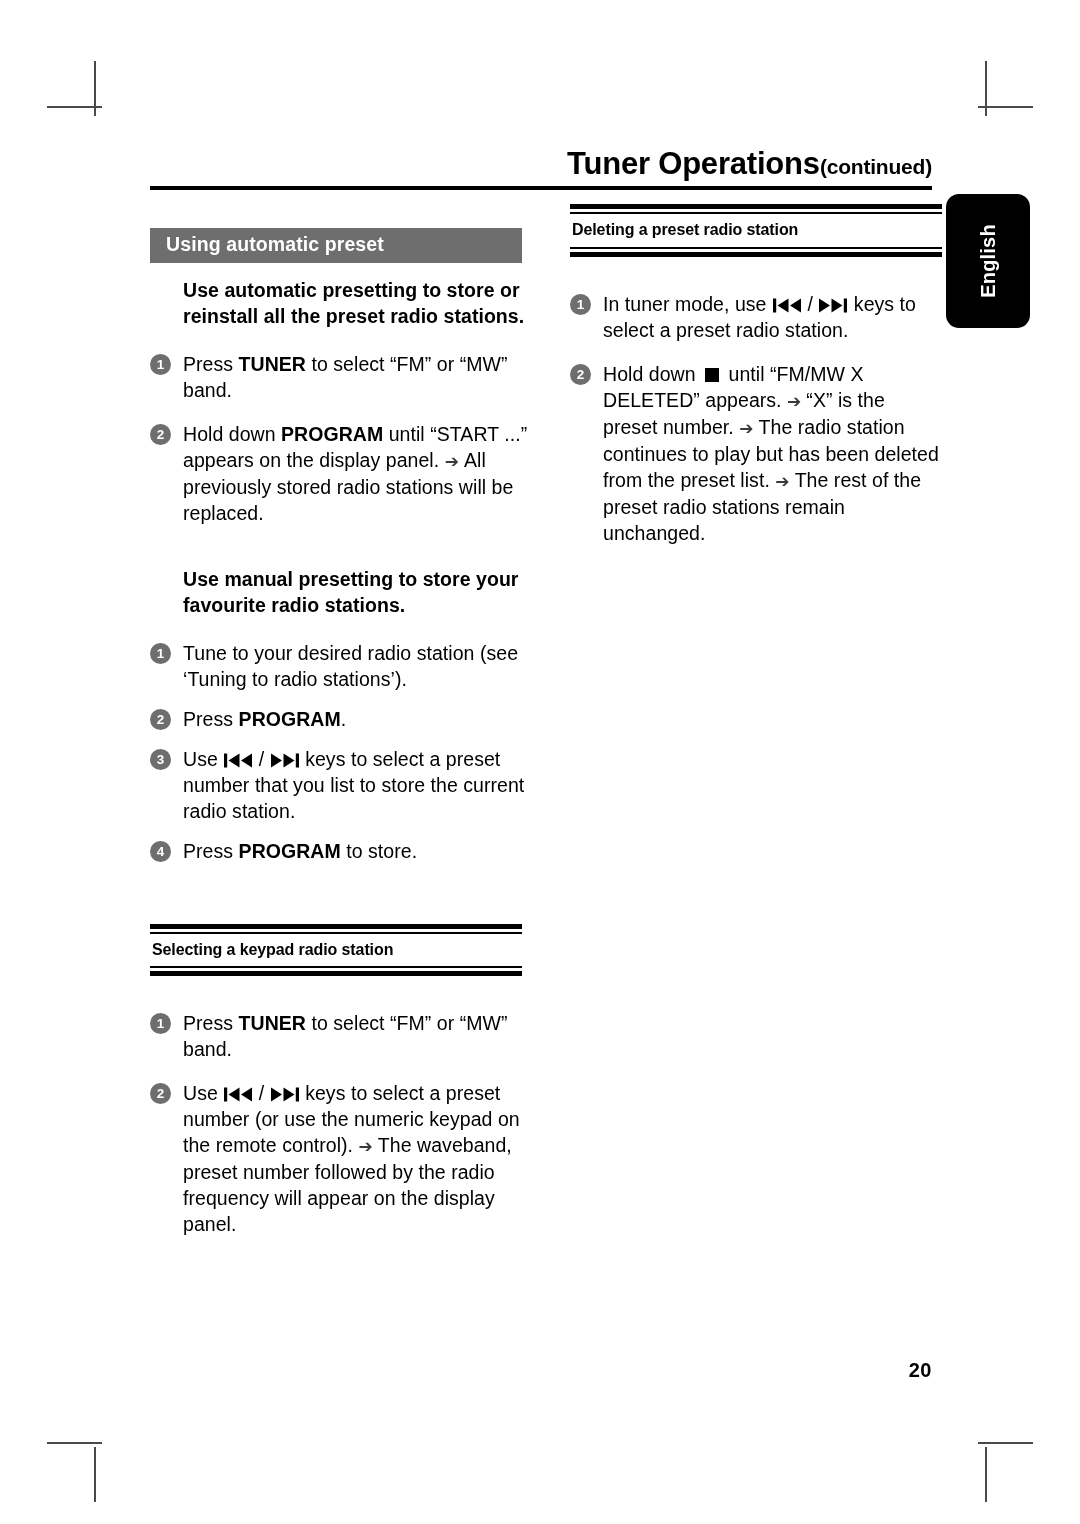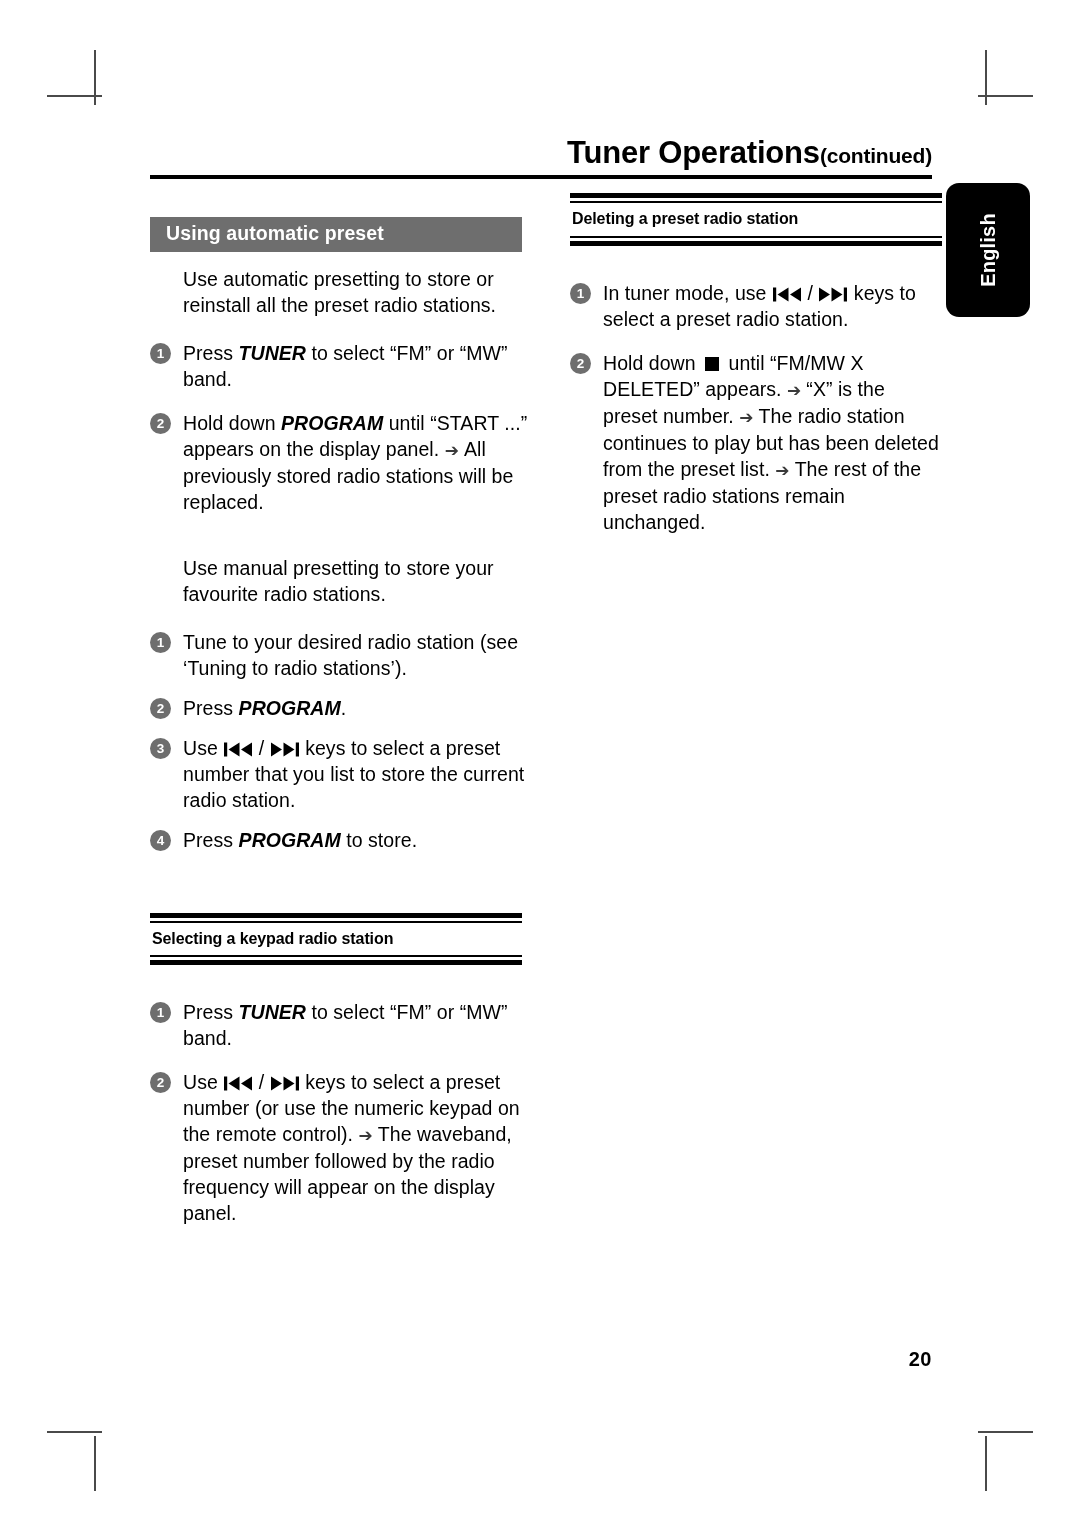--- a/index.html
+++ b/index.html
@@ -34,21 +34,21 @@
   .cm-tr-v { left: 985px; top: 47px; }
   .cm-tr-h { left: 978px; top: 92px; }
   .cm-bl-v { left: 94px;  top: 1433px; }
   .cm-bl-h { left: 47px;  top: 1428px; }
   .cm-br-v { left: 985px; top: 1433px; }
   .cm-br-h { left: 978px; top: 1428px; }
 
   
   .page {
     position: absolute;
-    left: 0; top: 3px;
+    left: 0; top: 14px;
     width: 1080px;
     height: 1080px;
   }
 
   
   .page-title {
     position: absolute;
     left: 150px;
     top: 134px;
     width: 782px;
@@ -116,21 +116,21 @@
     white-space: nowrap;
   }
 
   
   .para {
     font-size: 19.5px;
     line-height: 26px;
     letter-spacing: 0.05px;
     margin: 0;
   }
-  .indent-body { padding-left: 33px; }
+  .indent-body { padding-left: 33px; font-weight: bold; }
 
   .step {
     position: relative;
     padding-left: 33px;
     font-size: 19.5px;
     line-height: 26px;
     letter-spacing: 0.05px;
   }
   .bullet-num {
     position: absolute;
@@ -139,21 +139,21 @@
     width: 21px;
     height: 21px;
     border-radius: 50%;
     background: #6e6e6e;
     color: #ffffff;
     font-size: 13.5px;
     font-weight: bold;
     line-height: 21px;
     text-align: center;
   }
-  b, .bld { font-weight: bold; font-style: italic; }
+  b, .bld { font-weight: bold; }
 
   .arrow {
     font-family: "DejaVu Sans", sans-serif;
     font-size: 17px;
     color: #3a3a3a;
     padding-right: 5px;
     font-weight: bold;
   }
   .glyph-stop {
     display: inline-block;

